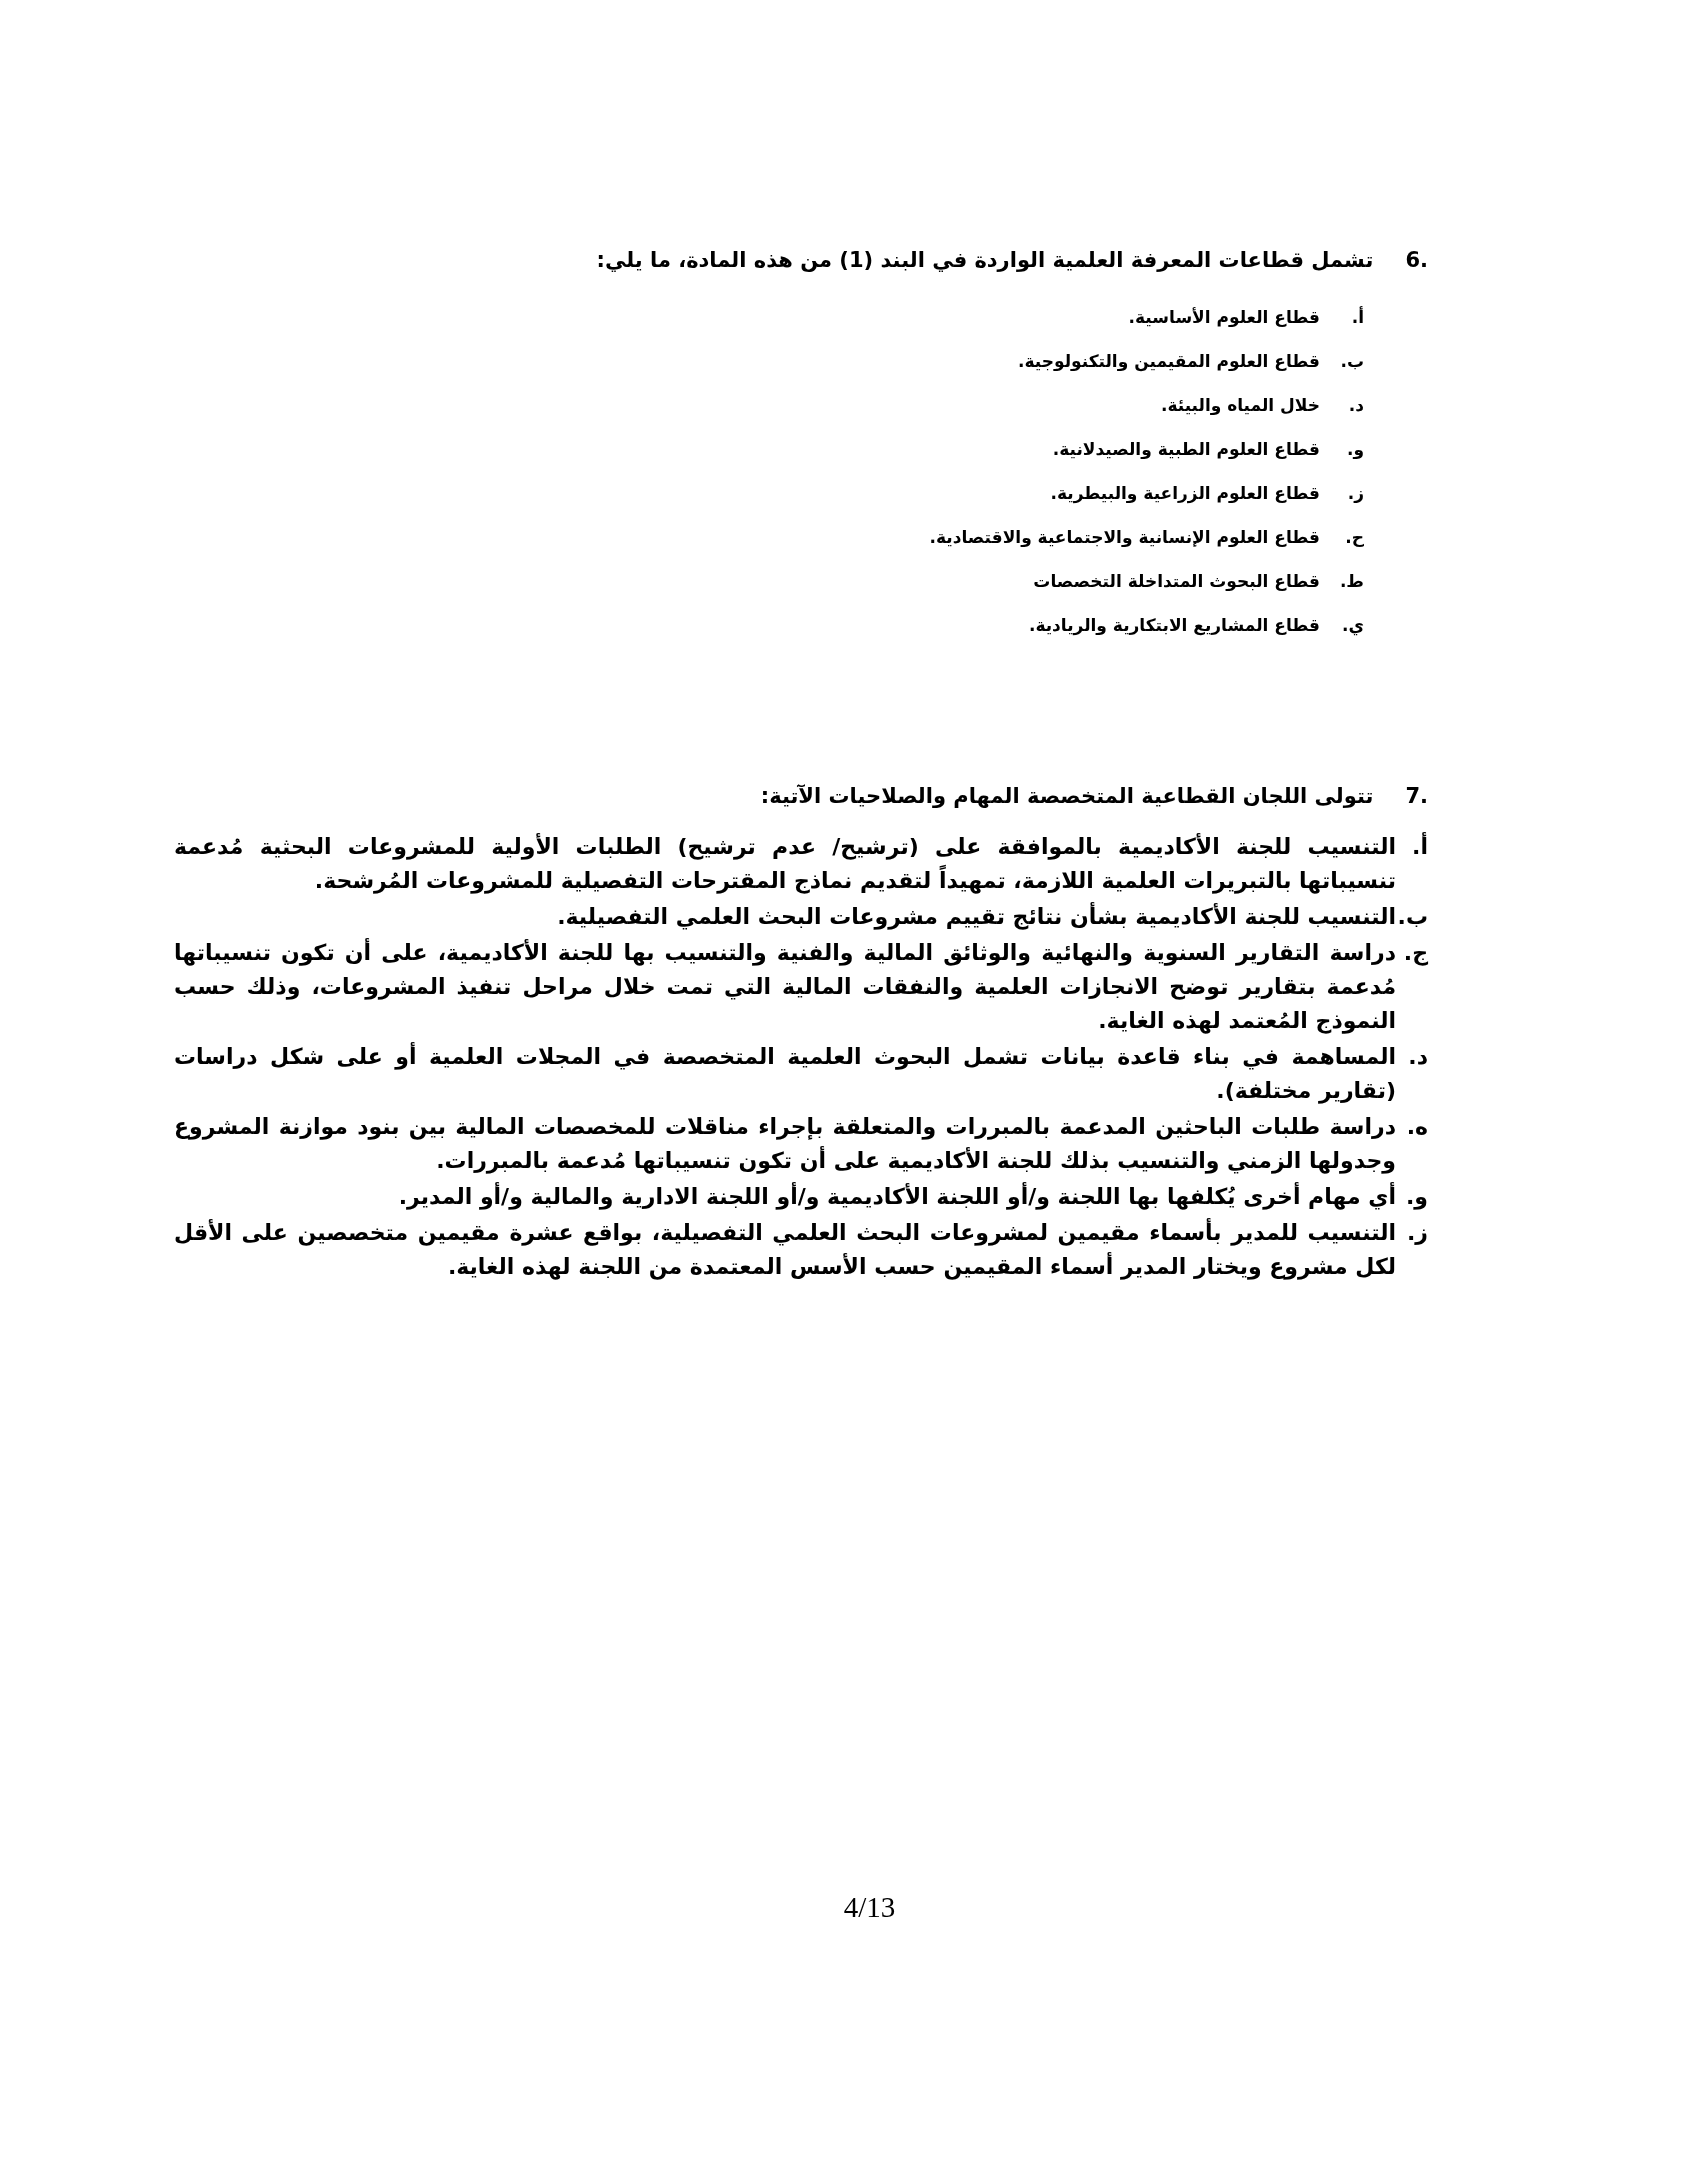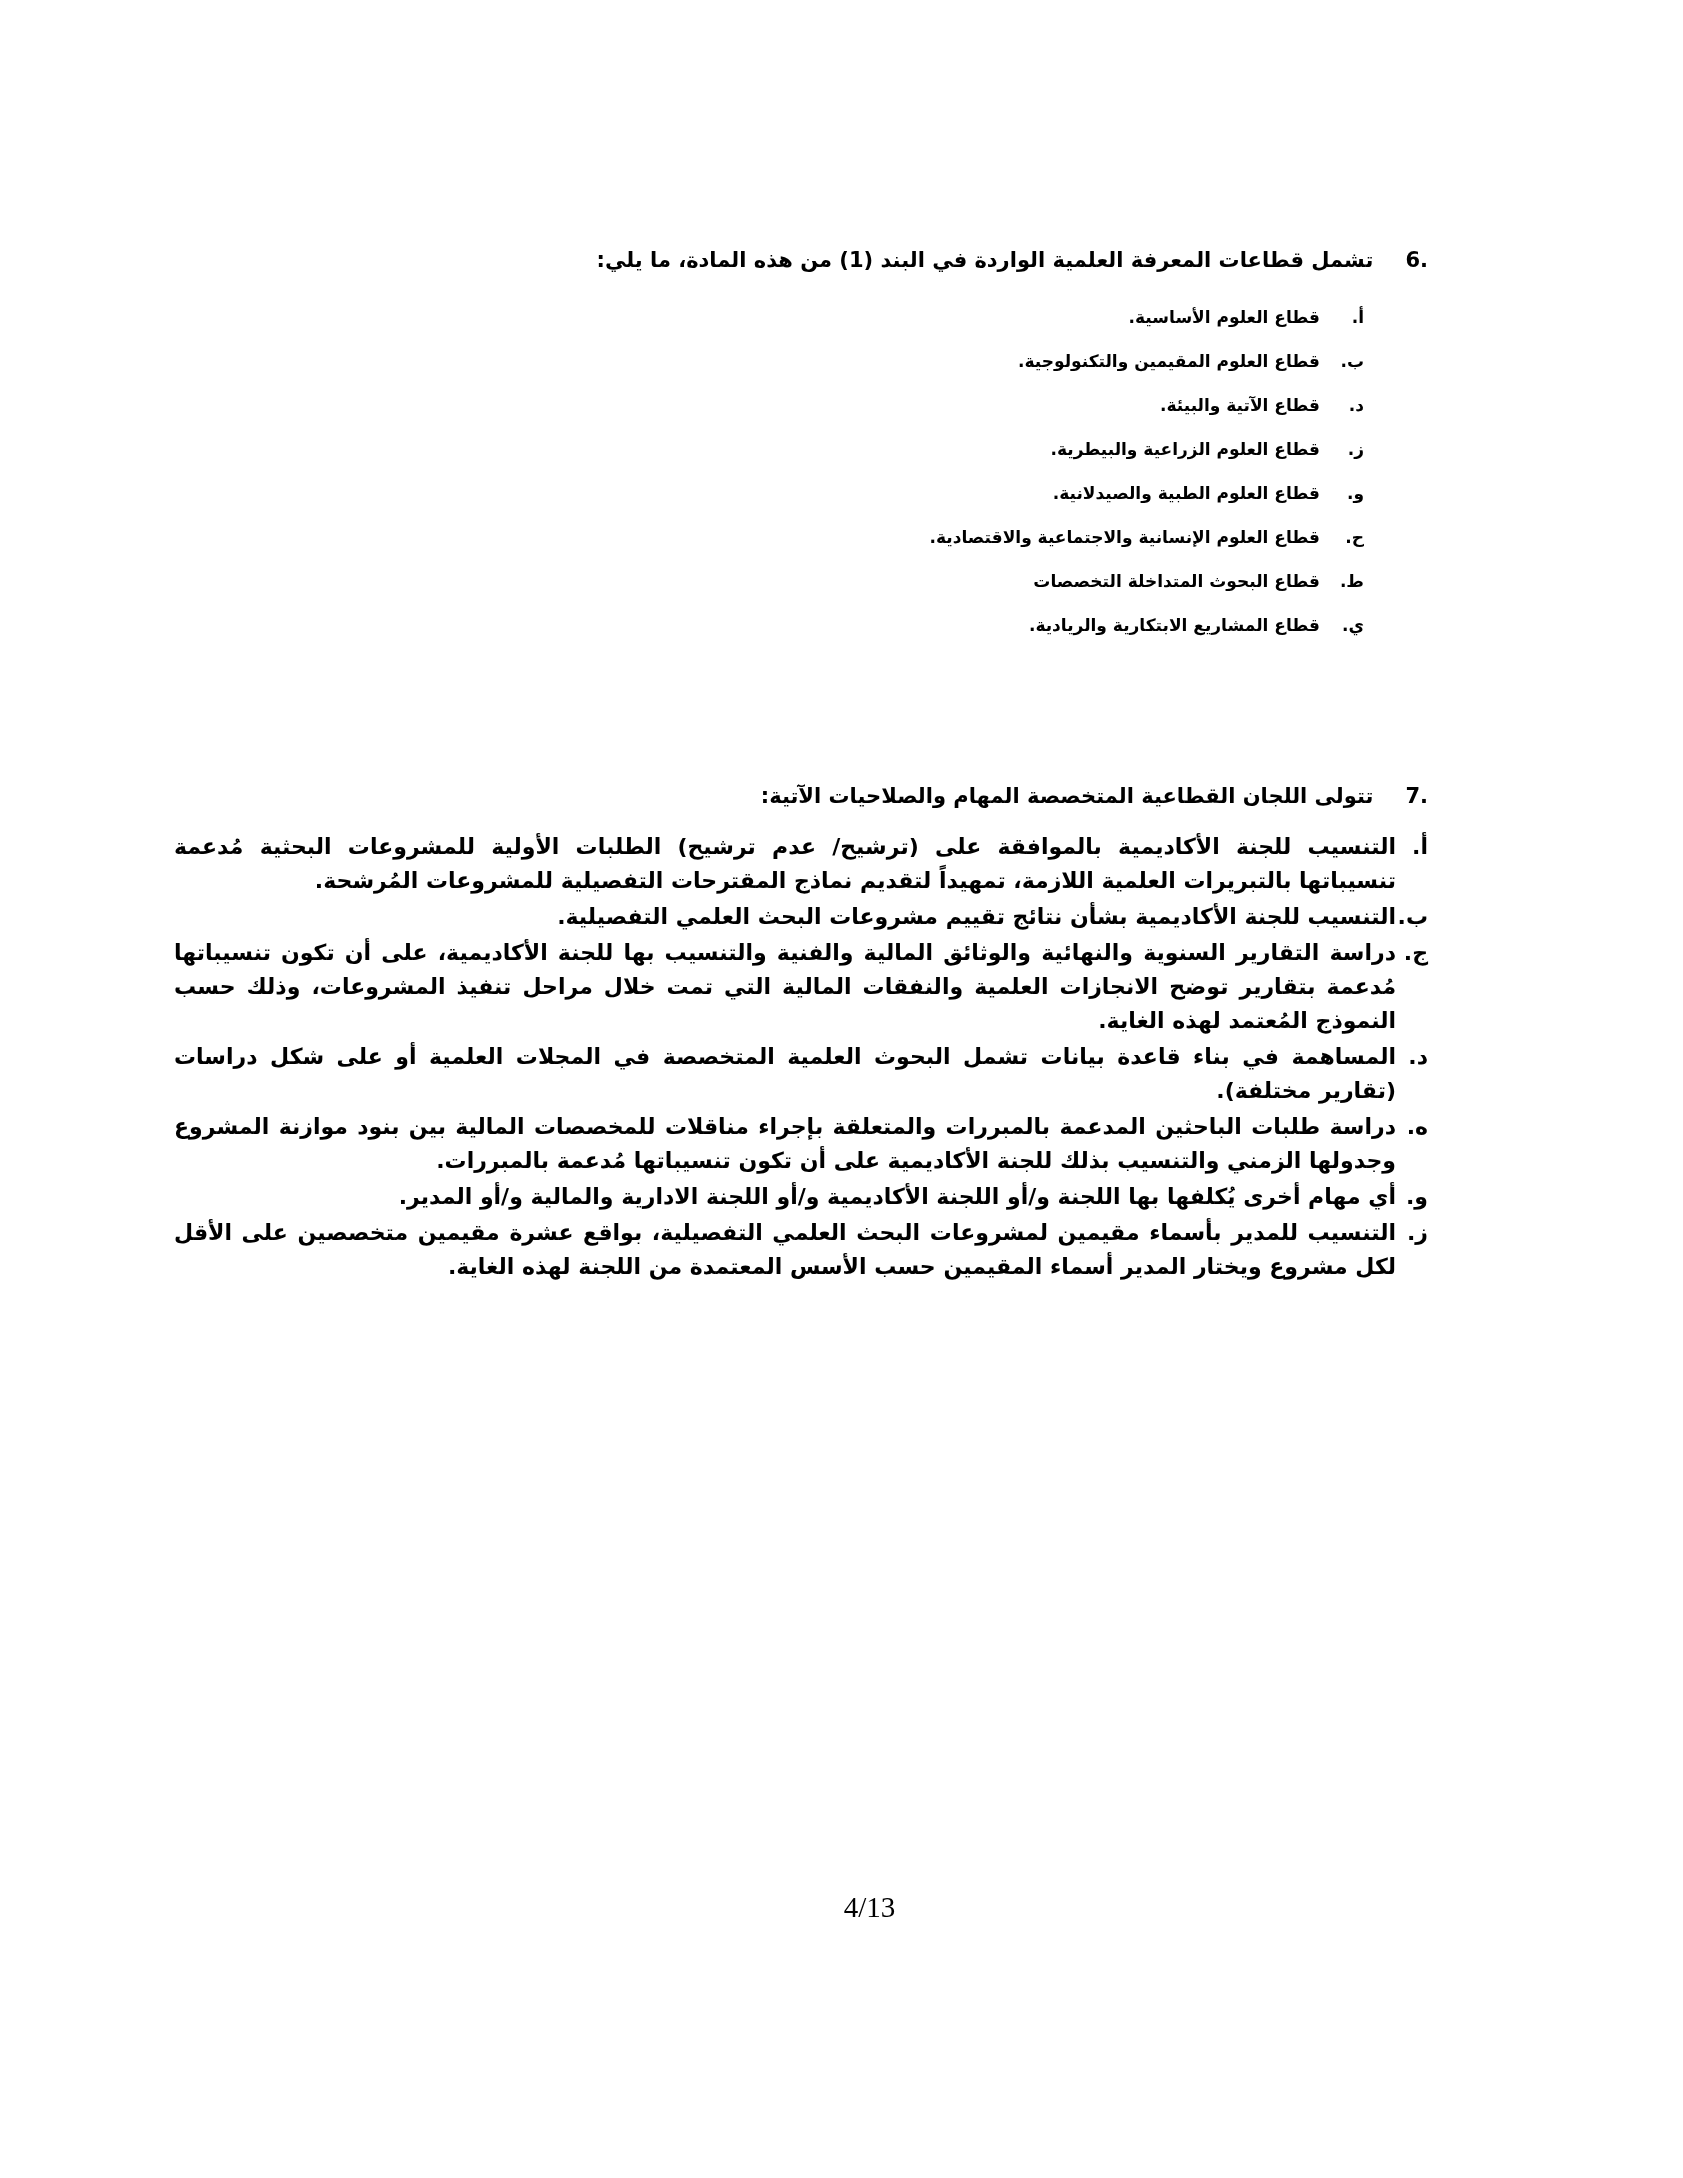--- a/index.html
+++ b/index.html
@@ -24,23 +24,23 @@
 
 <div class="page">
 
   <div class="heading rtl" style="top:248px;">
     <span class="num">6.</span>&nbsp;&nbsp;<span>تشمل قطاعات المعرفة العلمية الواردة في البند (1) من هذه المادة، ما يلي:</span>
   </div>
 
   <div class="sub-list rtl">
     <div class="sub-item"><span class="mark">أ.</span><span>قطاع العلوم الأساسية.</span></div>
     <div class="sub-item"><span class="mark">ب.</span><span>قطاع العلوم المقيمين والتكنولوجية.</span></div>
-    <div class="sub-item"><span class="mark">د.</span><span>قطاع الآتية والبيئة.</span></div>
+    <div class="sub-item"><span class="mark">د.</span><span>خلال المياه والبيئة.</span></div>
+    <div class="sub-item"><span class="mark">و.</span><span>قطاع العلوم الطبية والصيدلانية.</span></div>
     <div class="sub-item"><span class="mark">ز.</span><span>قطاع العلوم الزراعية والبيطرية.</span></div>
-    <div class="sub-item"><span class="mark">و.</span><span>قطاع العلوم الطبية والصيدلانية.</span></div>
     <div class="sub-item"><span class="mark">ح.</span><span>قطاع  العلوم الإنسانية والاجتماعية والاقتصادية.</span></div>
     <div class="sub-item"><span class="mark">ط.</span><span>قطاع البحوث المتداخلة التخصصات</span></div>
     <div class="sub-item"><span class="mark">ي.</span><span>قطاع المشاريع الابتكارية والريادية.</span></div>
   </div>
 
   <div class="heading rtl" style="top:784px;">
     <span class="num">7.</span>&nbsp;&nbsp;<span>تتولى اللجان القطاعية المتخصصة المهام والصلاحيات الآتية:</span>
   </div>
 
   <div class="para-list rtl">

